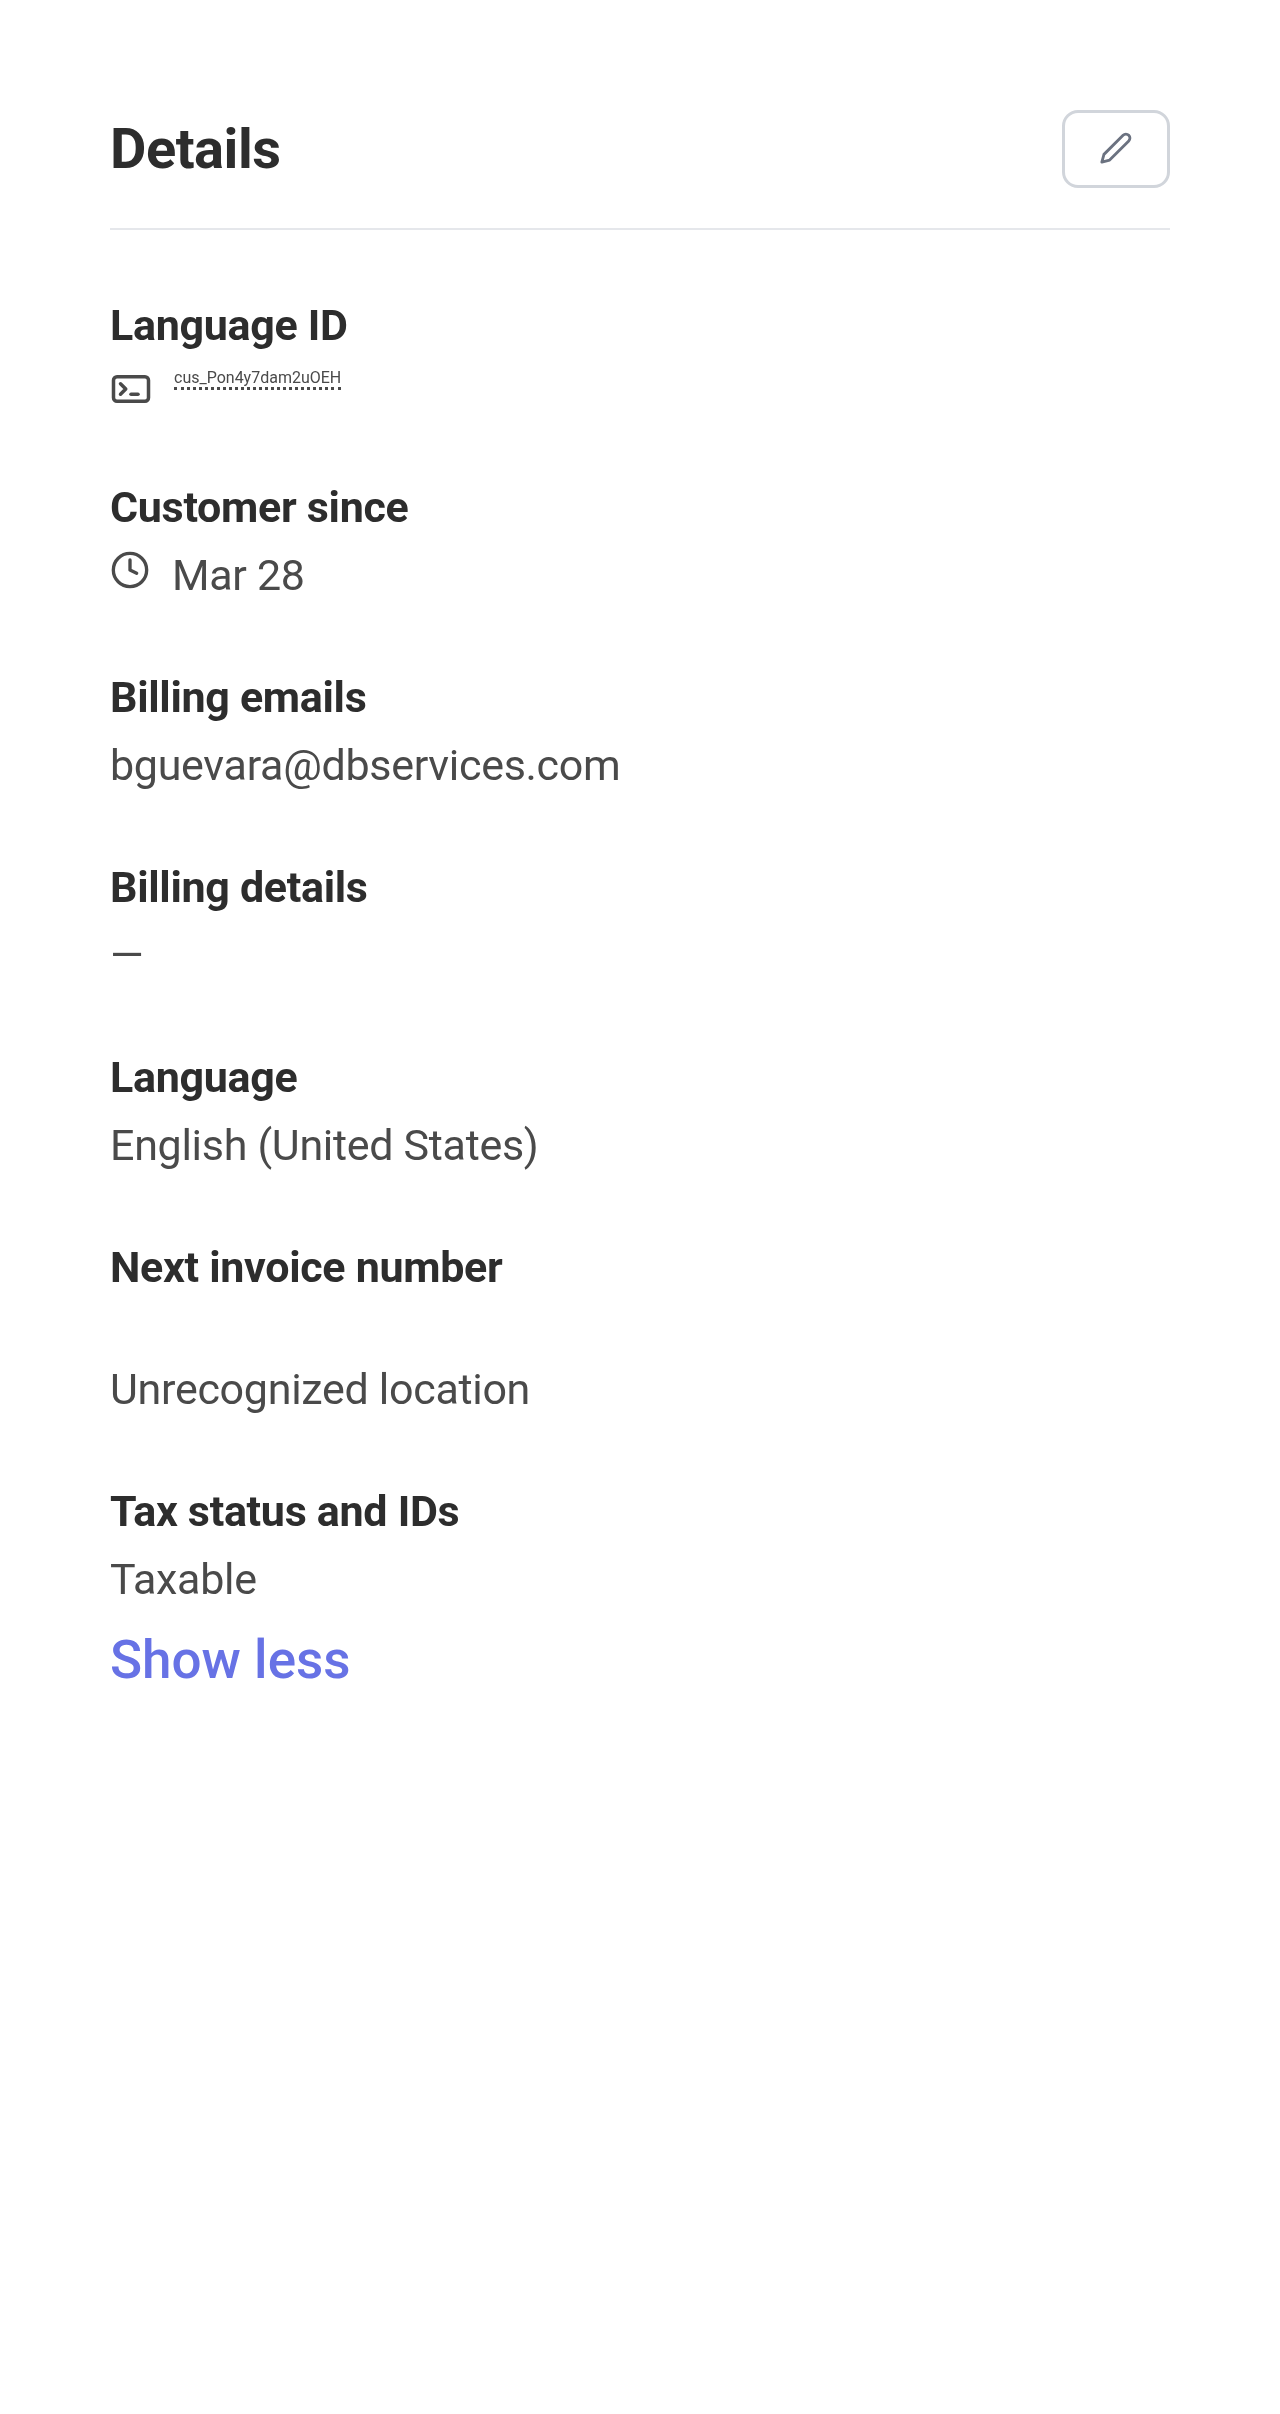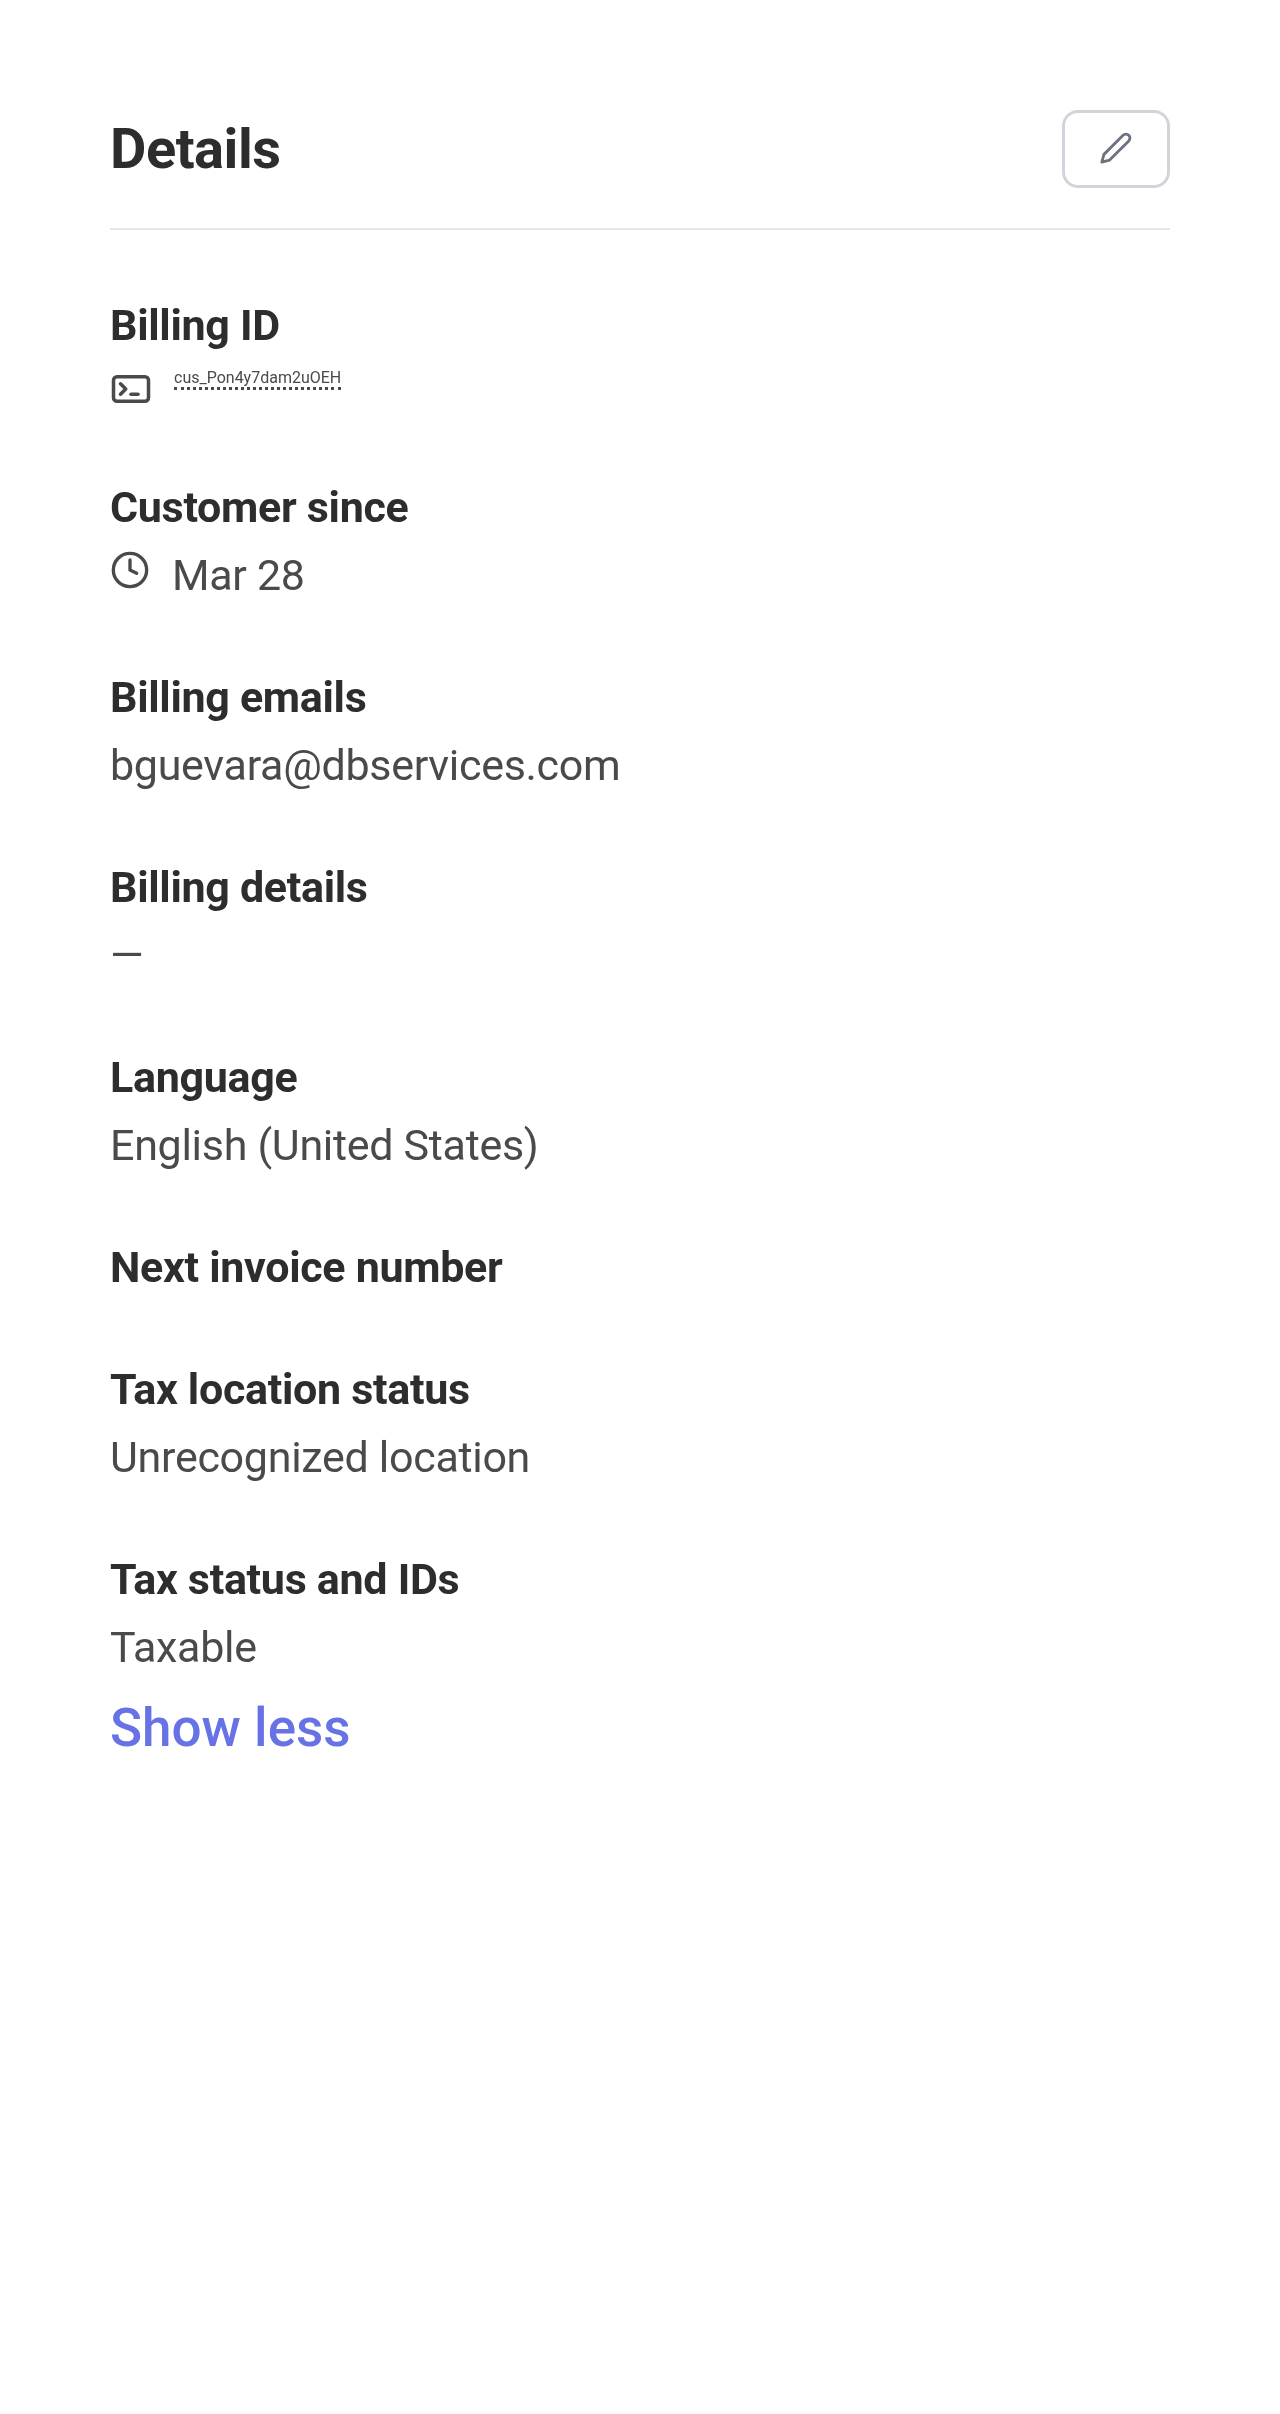--- a/index.html
+++ b/index.html
@@ -97,21 +97,21 @@
   <button class="edit-button">
     <span class="edit-icon">
       <svg width="34" height="34" viewBox="0 0 24 24" fill="none" stroke="#6b7280" stroke-width="2" stroke-linecap="round" stroke-linejoin="round">
         <path d="M17 3a2.828 2.828 0 1 1 4 4L7.5 20.5 2 22l1.5-5.5L17 3z"></path>
       </svg>
     </span>
   </button>
 </div>
 
 <div class="field-group">
-  <div class="field-label">Billing ID</div>
+  <div class="field-label">Language ID</div>
   <div class="field-value-with-icon">
     <span class="terminal-icon">
       <svg width="42" height="42" viewBox="0 0 24 24" fill="none" stroke="#4a4a4a" stroke-width="2" stroke-linecap="round" stroke-linejoin="round">
         <rect x="2" y="5" width="20" height="14" rx="2" ry="2"></rect>
         <polyline points="6 9 9 12 6 15"></polyline>
         <line x1="12" y1="15" x2="16" y2="15"></line>
       </svg>
     </span>
     <span class="customer-id-value">cus_Pon4y7dam2uOEH</span>
   </div>
@@ -143,21 +143,20 @@
 <div class="field-group">
   <div class="field-label">Language</div>
   <div class="field-value">English (United States)</div>
 </div>
 
 <div class="field-group">
   <div class="field-label">Next invoice number</div>
 </div>
 
 <div class="field-group">
-  <div class="field-label">Tax location status</div>
   <div class="field-value">Unrecognized location</div>
 </div>
 
 <div class="field-group last-group">
   <div class="field-label">Tax status and IDs</div>
   <div class="field-value">Taxable</div>
   <a class="show-less-link">Show less</a>
 </div>
 
 </body></html>

